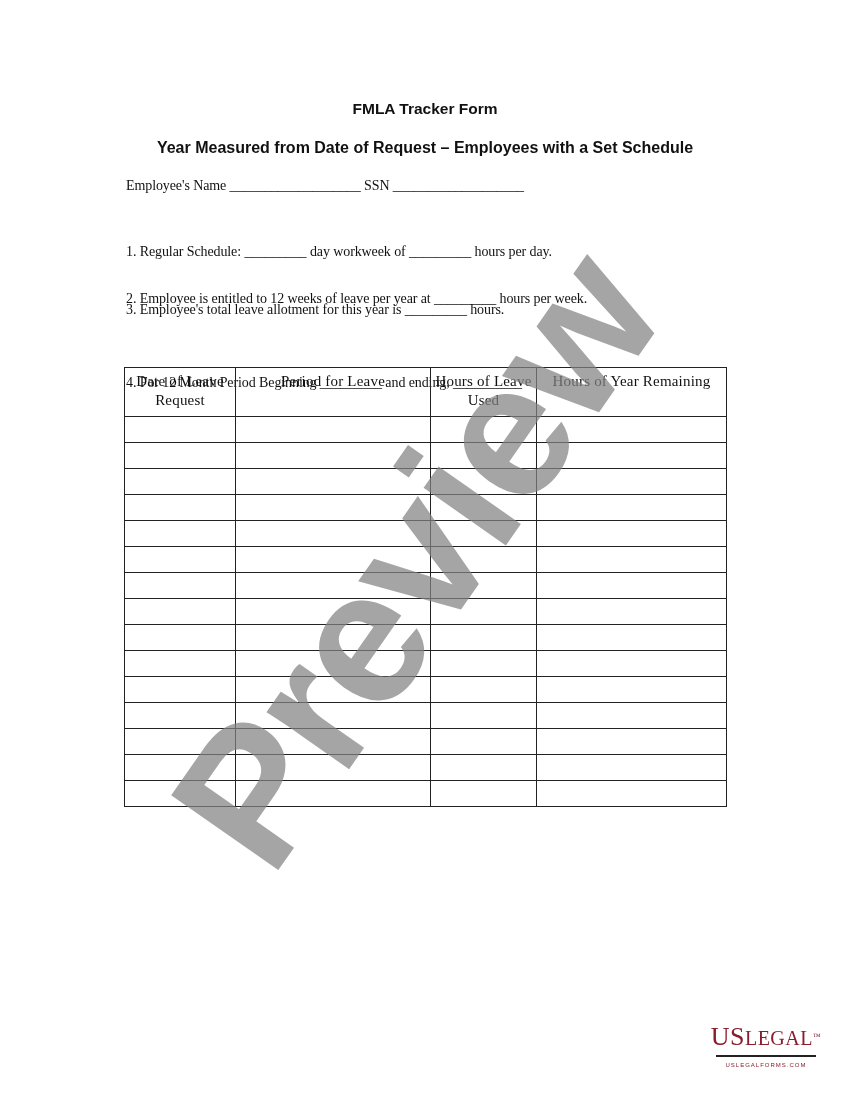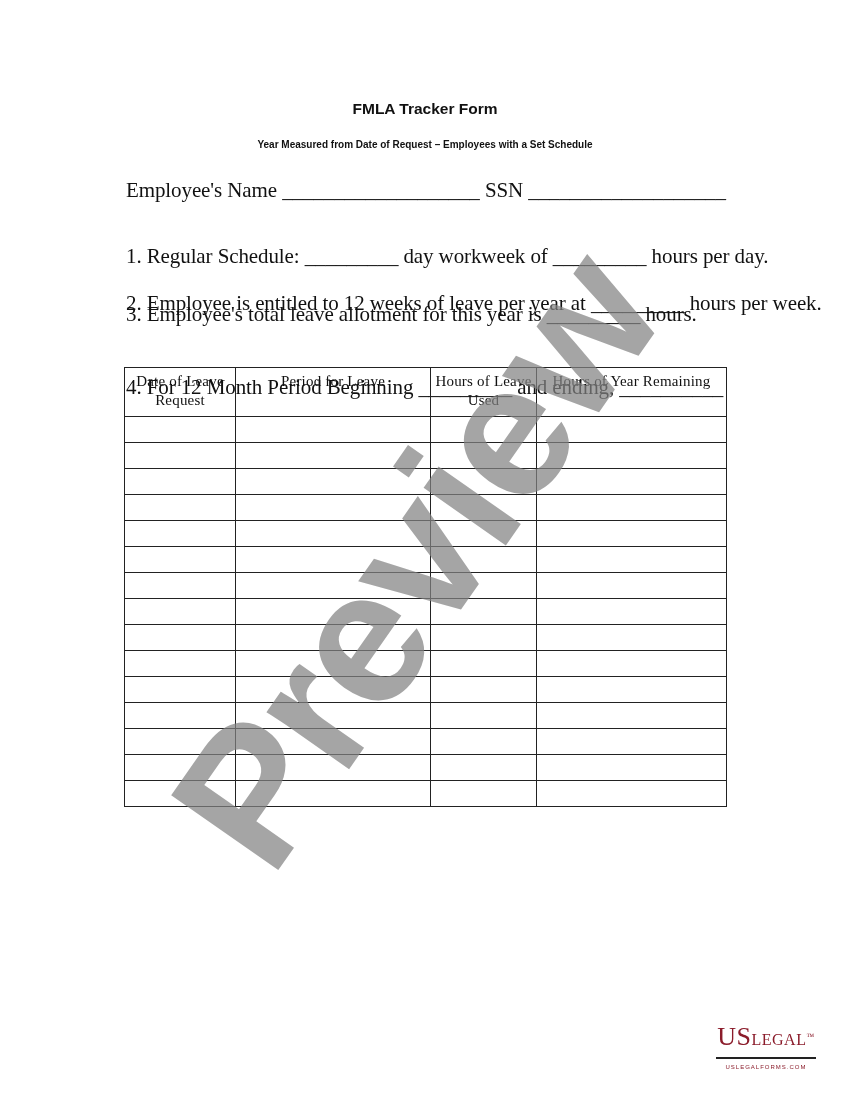--- a/index.html
+++ b/index.html
@@ -7,24 +7,24 @@
       width: 850px; height: 1100px; background: #ffffff; position: relative; overflow: hidden;
       font-family: "Liberation Serif", serif; color: #111;
     }
     .page { position: absolute; left: 0; top: 0; width: 850px; height: 800px; }
     .title {
       position: absolute; left: 0; width: 850px; top: 100px; text-align: center;
       font-family: "Liberation Sans", sans-serif; font-weight: bold; font-size: 15.5px;
     }
     .subtitle {
       position: absolute; left: 0; width: 850px; top: 139px; text-align: center;
-      font-family: "Liberation Sans", sans-serif; font-weight: bold; font-size: 10px;
+      font-family: "Liberation Sans", sans-serif; font-weight: bold; font-size: 16px;
     }
     .line {
-      position: absolute; left: 126px; font-size: 21px; white-space: pre; letter-spacing: -0.1px;
+      position: absolute; left: 126px; font-size: 14px; white-space: pre; letter-spacing: -0.1px;
     }
     .l0 { top: 178px; }
     .l1 { top: 216px; margin-top: 28px; }
     .l2 { top: 255px; margin-top: 36px; }
     .l3 { top: 302px; }
     .l4 { top: 332px; margin-top: 43px; }
     table.tracker {
       position: absolute; left: 124px; top: 367px; width: 602px; border-collapse: collapse;
       table-layout: fixed;
     }
@@ -41,21 +41,21 @@
       transform: translate(-50%, -50%) rotate(-55deg);
       transform-origin: center center; white-space: nowrap; pointer-events: none;
       letter-spacing: -4px;
     }
     .wm-wrap { position: absolute; left: 105px; top: 250px; width: 620px; height: 620px; }
     .logo { position: absolute; left: 706px; top: 1024px; width: 120px; text-align: center; }
     .logo-brand {
       font-family: "Liberation Serif", serif; color: #8b1c2b; font-size: 26px; letter-spacing: 0.5px;
       line-height: 26px;
     }
-    .logo-brand .small { font-size: 16px; }
+    .logo-brand .small { font-size: 20px; }
     .logo-tm { font-size: 8px; vertical-align: top; color: #8b1c2b; }
     .logo-wing { height: 8px; margin: 1px auto 0; width: 100px; position: relative; }
     .logo-wing::before {
       content: ""; position: absolute; left: 0; right: 0; top: 3px; height: 2px; background: #222;
     }
     .logo-url {
       font-family: "Liberation Sans", sans-serif; font-size: 6px; color: #8b1c2b; letter-spacing: 1px;
       margin-top: 2px;
     }
   </style>

